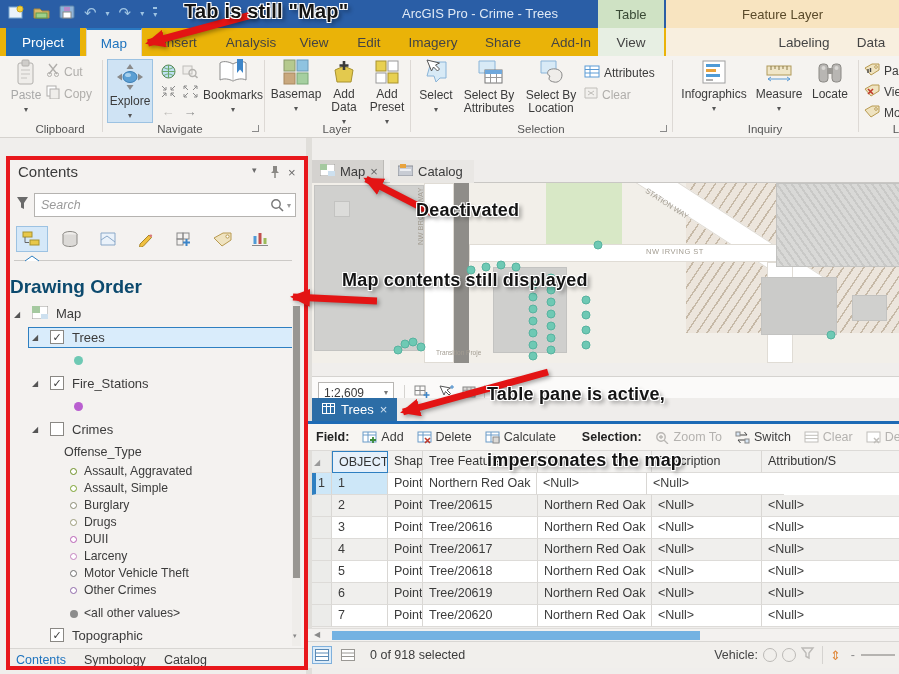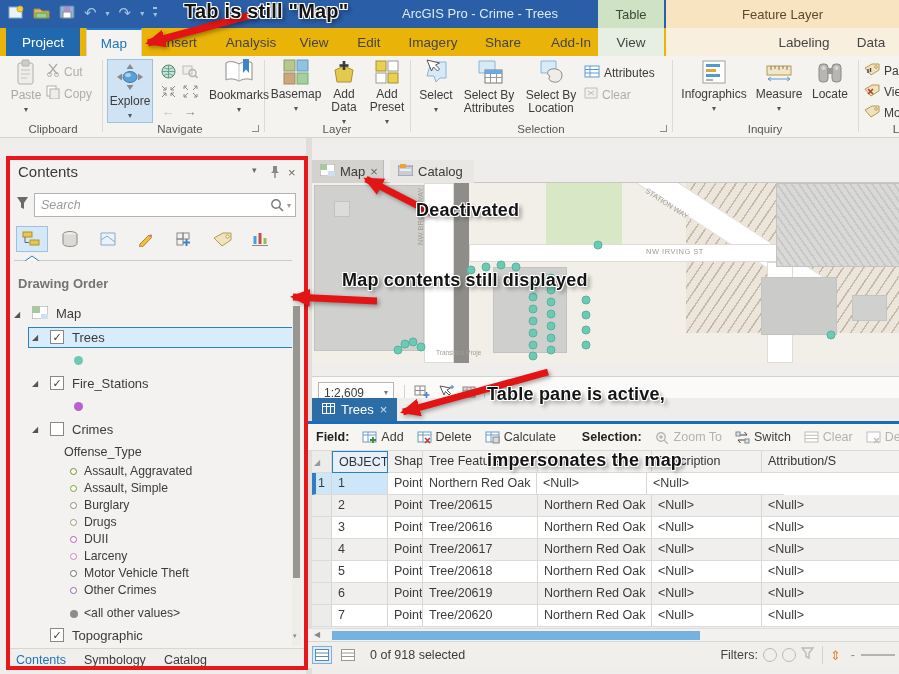--- a/index.html
+++ b/index.html
@@ -178,21 +178,21 @@
           </svg></span>
       <span>Cut</span>
     </div>
     <div class="smbtn dis" style="left:46px;top:29px">
       <span><svg width="14" height="14">
             <rect x="1" y="1" width="9" height="10" fill="#fff" stroke="#b0aeab"></rect>
             <rect x="4" y="4" width="9" height="10" fill="#efedea" stroke="#b0aeab"></rect>
           </svg></span>
       <span>Copy</span>
     </div>
-    <div class="glabel" style="left:10px;width:86px">Clipboard</div>
+    <div class="glabel" style="left:17px;width:86px">Clipboard</div>
 
     <div class="bigbtn explorebox" style="left:107px;width:46px;height:64px;padding-top:2px">
       <span><svg width="30" height="30">
             <polygon points="15,2 18.5,7 11.5,7" fill="#8a8a8a"></polygon>
             <polygon points="15,28 18.5,23 11.5,23" fill="#8a8a8a"></polygon>
             <polygon points="2,15 7,11.5 7,18.5" fill="#8a8a8a"></polygon>
             <polygon points="28,15 23,11.5 23,18.5" fill="#8a8a8a"></polygon>
             <ellipse cx="15" cy="15" rx="7" ry="5.5" fill="#5b9fd4" stroke="#3d7fb5"></ellipse>
             <ellipse cx="13" cy="13" rx="3" ry="2" fill="#a8d0ec"></ellipse>
           </svg></span>
@@ -217,21 +217,21 @@
           <path d="M1 1l4 4m0-3v3h-3M14 1l-4 4m0-3v3h3M1 12l4-4m-3 0h3v3M14 12l-4-4m3 0h-3v3" stroke="#8a8a8a" fill="none"></path>
         </svg>
       </div>
     <div class="minicell" style="left:180px;top:26px">
         <svg width="15" height="13">
           <path d="M5 5L1 1m0 3V1h3M10 5l4-4m0 3V1h-3M5 8l-4 4m0-3v3h3M10 8l4 4m0-3v3h-3" stroke="#8a8a8a" fill="none"></path>
         </svg>
       </div>
     <div class="minicell garrow dim" style="left:158px;top:46px">←</div>
     <div class="minicell garrow" style="left:180px;top:46px">→</div>
-    <div class="bigbtn" style="left:210px;width:58px">
+    <div class="bigbtn" style="left:204px;width:58px">
       <span><svg width="32" height="27">
             <path d="M16 5 C11 2 5 2 3 4 v17 c4-2 9-1 13 1 c4-2 9-3 13-1 V4 c-2-2-8-2-13 1z" fill="#fff" stroke="#8a8a8a"></path>
             <path d="M16 5 v18" stroke="#c8c6c3"></path>
             <polygon points="20,0 26,0 26,14 23,10.5 20,14" fill="#3d85c8"></polygon>
           </svg></span>
       <span>Bookmarks</span>
         <span class="dd">▾</span>
     </div>
     <div class="glabel" style="left:120px;width:120px">Navigate</div>
     <div class="launcher" style="left:252px"></div>
@@ -429,21 +429,21 @@
           <path d="M9 13V2" stroke="#c0504d" stroke-width="3"></path>
           <path d="M14 13V7" stroke="#9bbb59" stroke-width="3"></path>
           <path d="M1 14.5h16" stroke="#888"></path>
         </svg>
       </div>
     <div class="chevline"></div>
     <svg class="abs" style="left:16px;top:97px" width="16" height="7">
         <path d="M1 6 L8 1 L15 6" fill="#fff" stroke="#2e7fc1"></path>
       </svg>
 
-    <div class="treetxt" style="left:10px;top:118px;font-weight:bold;font-size:13px;color:#737373">Drawing Order</div>
+    <div class="treetxt" style="left:2px;top:118px;font-weight:bold;font-size:19px;color:#0c4a6e">Drawing Order</div>
 
     <span class="exp" style="left:6px;top:152px">◢</span>
     <span class="abs" style="left:24px;top:148px"><svg width="16" height="13">
           <rect x="0" y="0" width="16" height="13" fill="#fff" stroke="#9a9894"></rect>
           <path d="M0 0h8v7H0z" fill="#a5c9a0"></path>
           <path d="M9 8h7v5H9z" fill="#cde0ef"></path>
         </svg></span>
     <div class="treetxt" style="left:48px;top:148px">Map</div>
 
     <div class="abs" style="left:20px;top:169px;width:266px;height:21px;background:#d9ecfb;border:1px solid #2e7fc1"></div>
@@ -762,21 +762,21 @@
           <path d="M0.5 4h13M0.5 7.5h13" stroke="#5b8ab5"></path>
         </svg>
       </span>
     <span class="sicon">
         <svg width="14" height="12">
           <rect x="0.5" y="0.5" width="13" height="11" fill="#fff" stroke="#9a9894"></rect>
           <path d="M0.5 4h13M0.5 7.5h13" stroke="#9a9894"></path>
         </svg>
       </span>
     <span style="margin-left:12px">0 of 918 selected</span>
-    <span style="margin-left:auto;color:#444">Filters:</span>
+    <span style="margin-left:auto;color:#444">Vehicle:</span>
     <span class="fcircle"></span>
     <span class="fcircle"></span>
     <span style="margin-left:5px"><svg width="14" height="13">
           <path d="M1 1h11L8 6v5l-3-1.5V6z" fill="none" stroke="#bcbab7" stroke-width="1.4"></path>
         </svg></span>
     <span class="vsep" style="margin-left:7px"></span>
     <span style="margin-left:7px;color:#e0883a;font-size:13px">⇕</span>
     <span style="margin-left:10px;color:#8a8a8a">-</span>
     <span style="margin-left:6px;margin-right:4px;width:34px;border-top:2px solid #b5b3b0"></span>
   </div>

